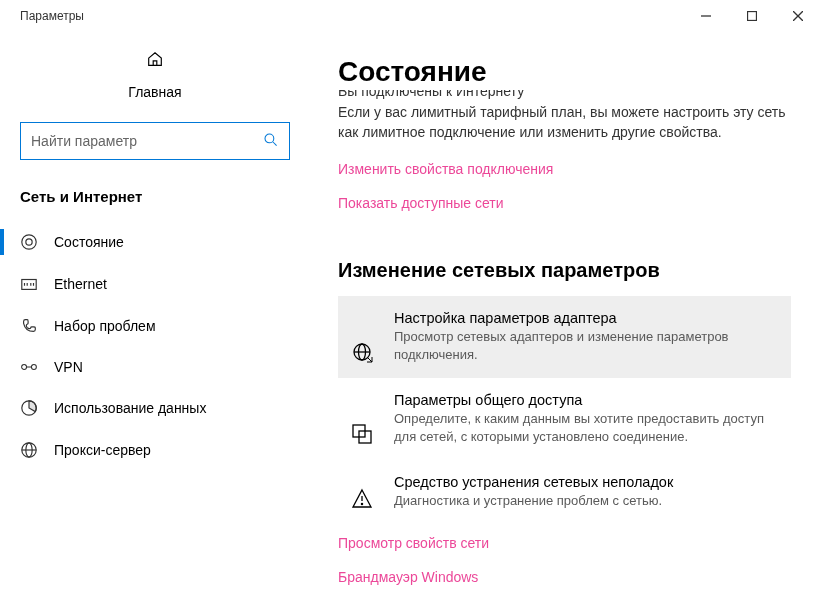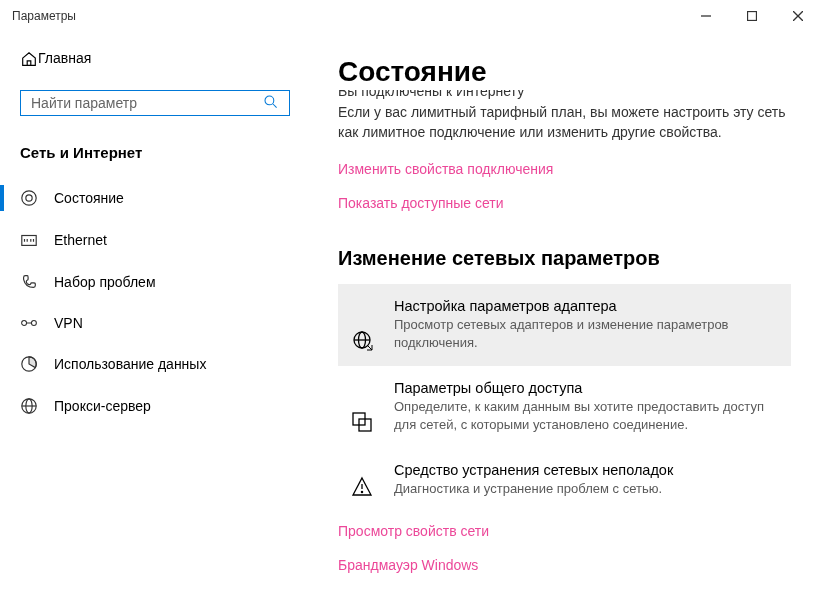--- a/index.html
+++ b/index.html
@@ -10,21 +10,21 @@
     background: #fff;
     width: 821px;
     height: 606px;
     overflow: hidden;
     position: relative;
   }
   .titlebar {
     height: 32px;
     display: flex;
     align-items: center;
-    padding-left: 12px;
+    padding-left: 20px;
     font-size: 12px;
     color: #333;
   }
   .title-text { flex: 1; }
   .win-controls { display: flex; }
   .win-btn {
     width: 46px;
     height: 32px;
     display: flex;
     align-items: center;
@@ -37,29 +37,31 @@
     display: flex;
     height: calc(100% - 32px);
   }
   .sidebar {
     width: 310px;
     padding: 8px 0 0 0;
     flex-shrink: 0;
   }
   .home-link {
     display: flex;
+    align-items: center;
     padding: 10px 20px;
-    gap: 0;
-    font-size: 14px;
+    gap: 16px;
+    font-size: 14px;
+    flex-direction: column;
   }
   .home-link .icon { width: 18px; display: flex; justify-content: center; }
   .search-box {
     margin: 12px 20px 20px 20px;
     border: 1px solid #0078d7;
-    height: 26px;
+    height: 38px;
     display: flex;
     align-items: center;
     padding: 0 10px;
   }
   .search-box input {
     flex: 1;
     border: none;
     outline: none;
     font-size: 14px;
     font-family: inherit;
@@ -113,21 +115,21 @@
   }
   .link {
     color: #ec4899;
     font-size: 14px;
     margin-top: 18px;
     display: block;
   }
   .section-heading {
     font-size: 20px;
     font-weight: 600;
-    margin-top: 36px;
+    margin-top: 48px;
     margin-bottom: 14px;
   }
   .setting-row {
     display: flex;
     gap: 18px;
     padding: 14px 10px 14px 10px;
     align-items: flex-end;
   }
   .setting-row.hover {
     background: #eeeeee;

